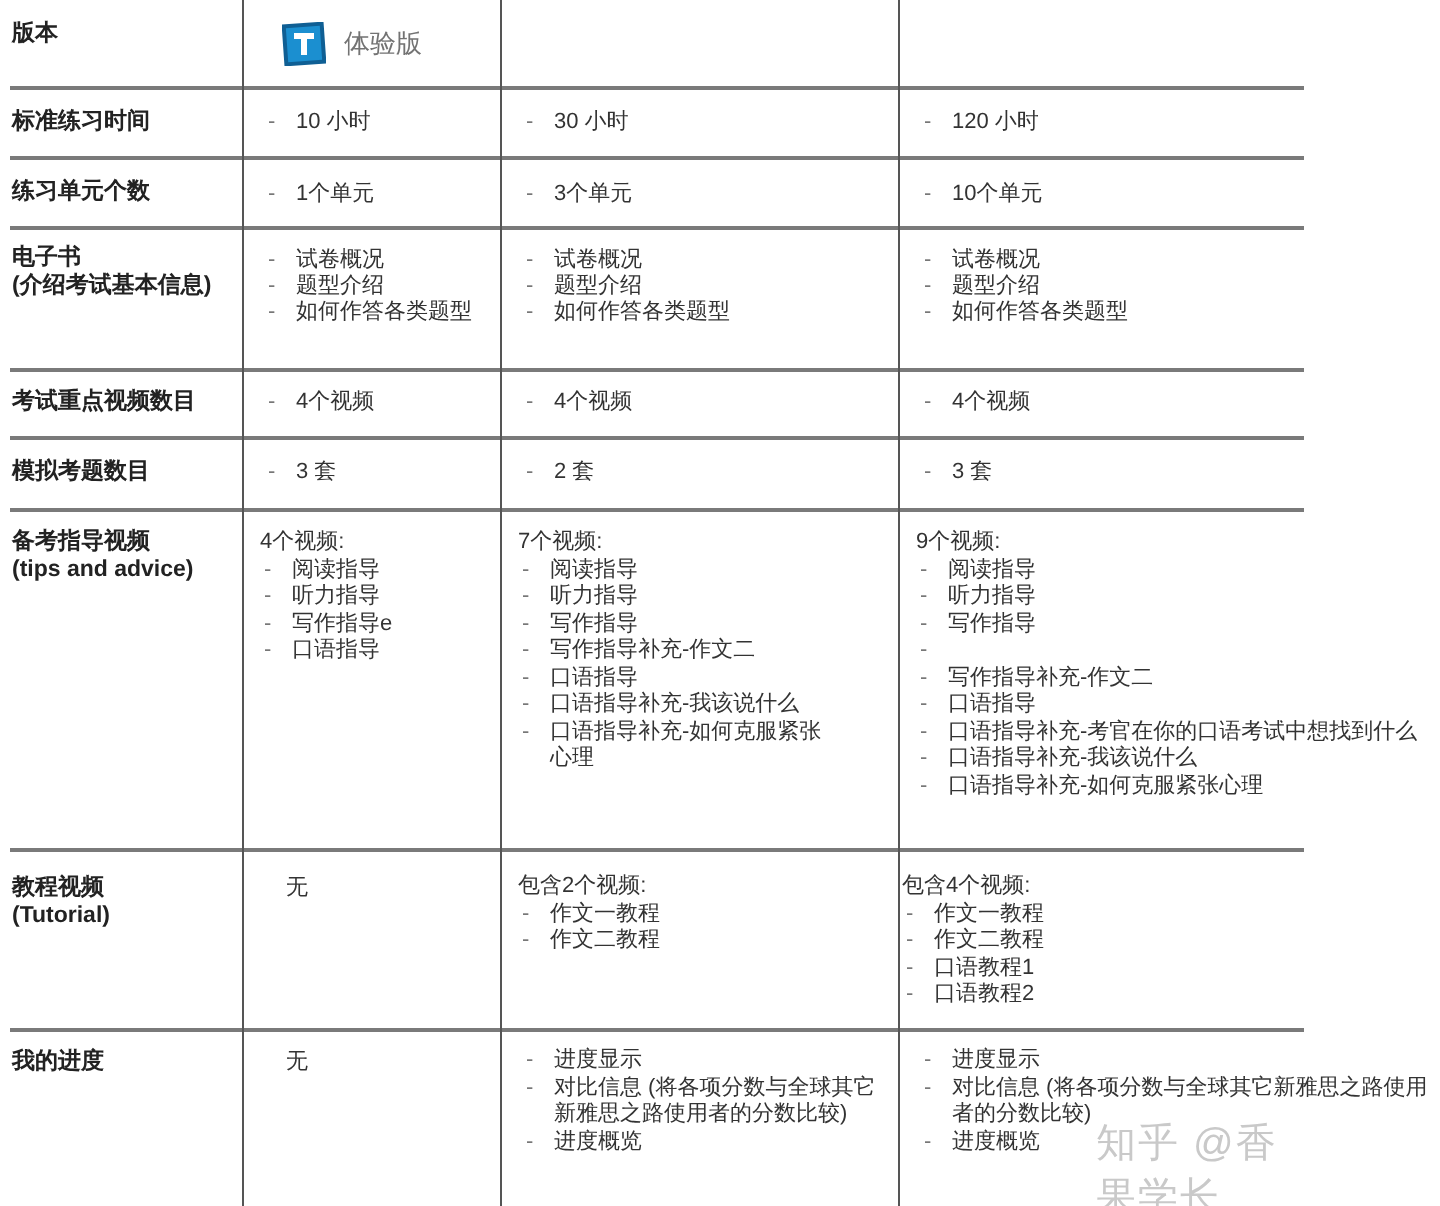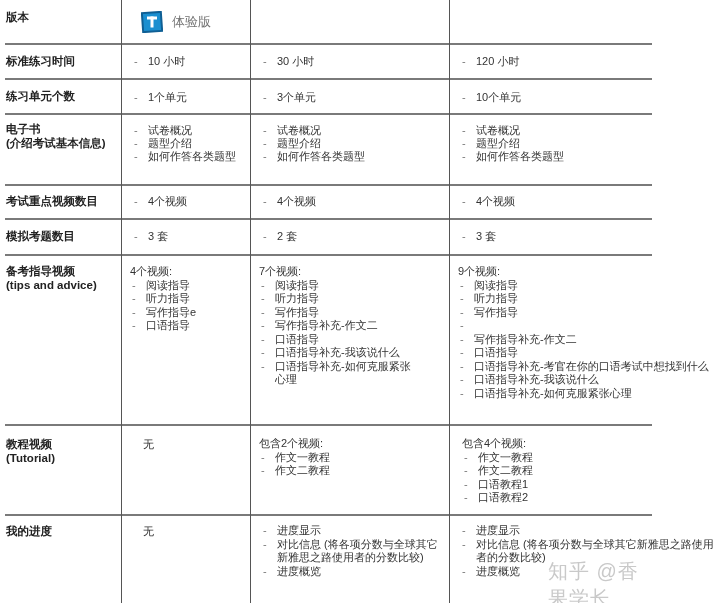--- a/index.html
+++ b/index.html
@@ -256,21 +256,21 @@
     <div>包含2个视频:</div>
     <div class="item">
         <span class="dash">-</span>
         <span>作文一教程</span>
       </div>
     <div class="item">
         <span class="dash">-</span>
         <span>作文二教程</span>
       </div>
   </div>
-  <div class="cell val" style="left:462px; top:437px; line-height:13.5px">
+  <div class="cell val" style="left:451px; top:437px; line-height:13.5px">
     <div>包含4个视频:</div>
     <div class="item">
         <span class="dash">-</span>
         <span>作文一教程</span>
       </div>
     <div class="item">
         <span class="dash">-</span>
         <span>作文二教程</span>
       </div>
     <div class="item">

